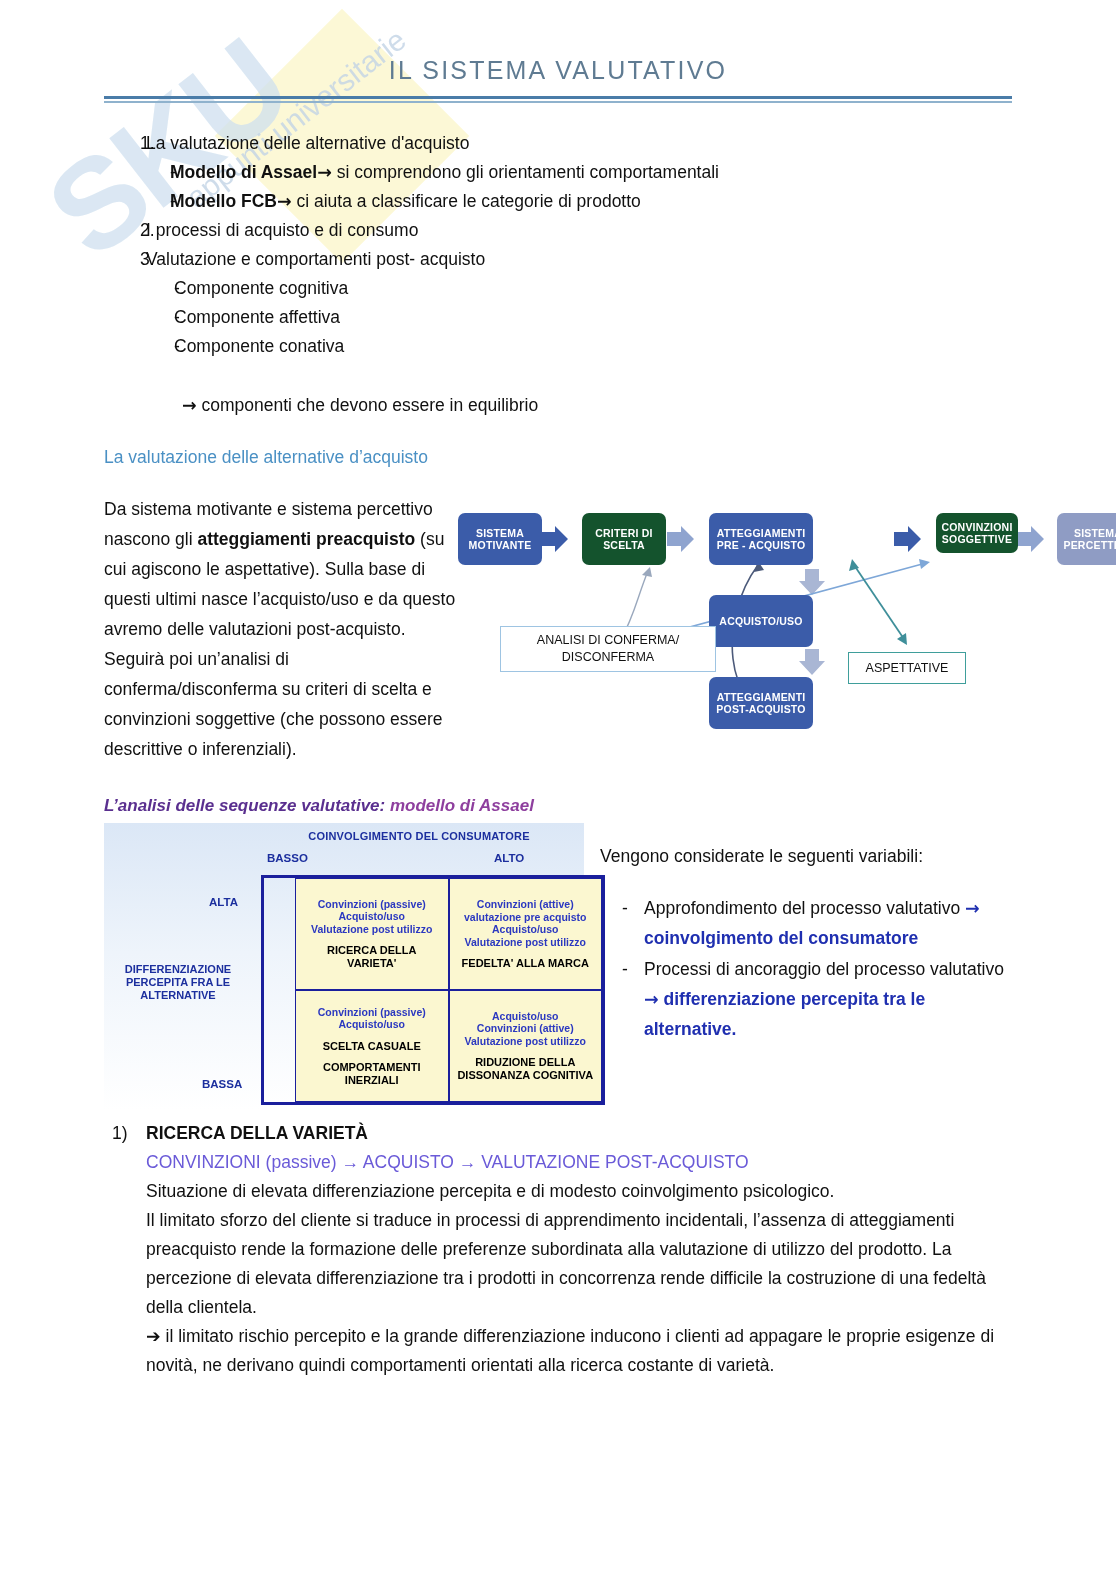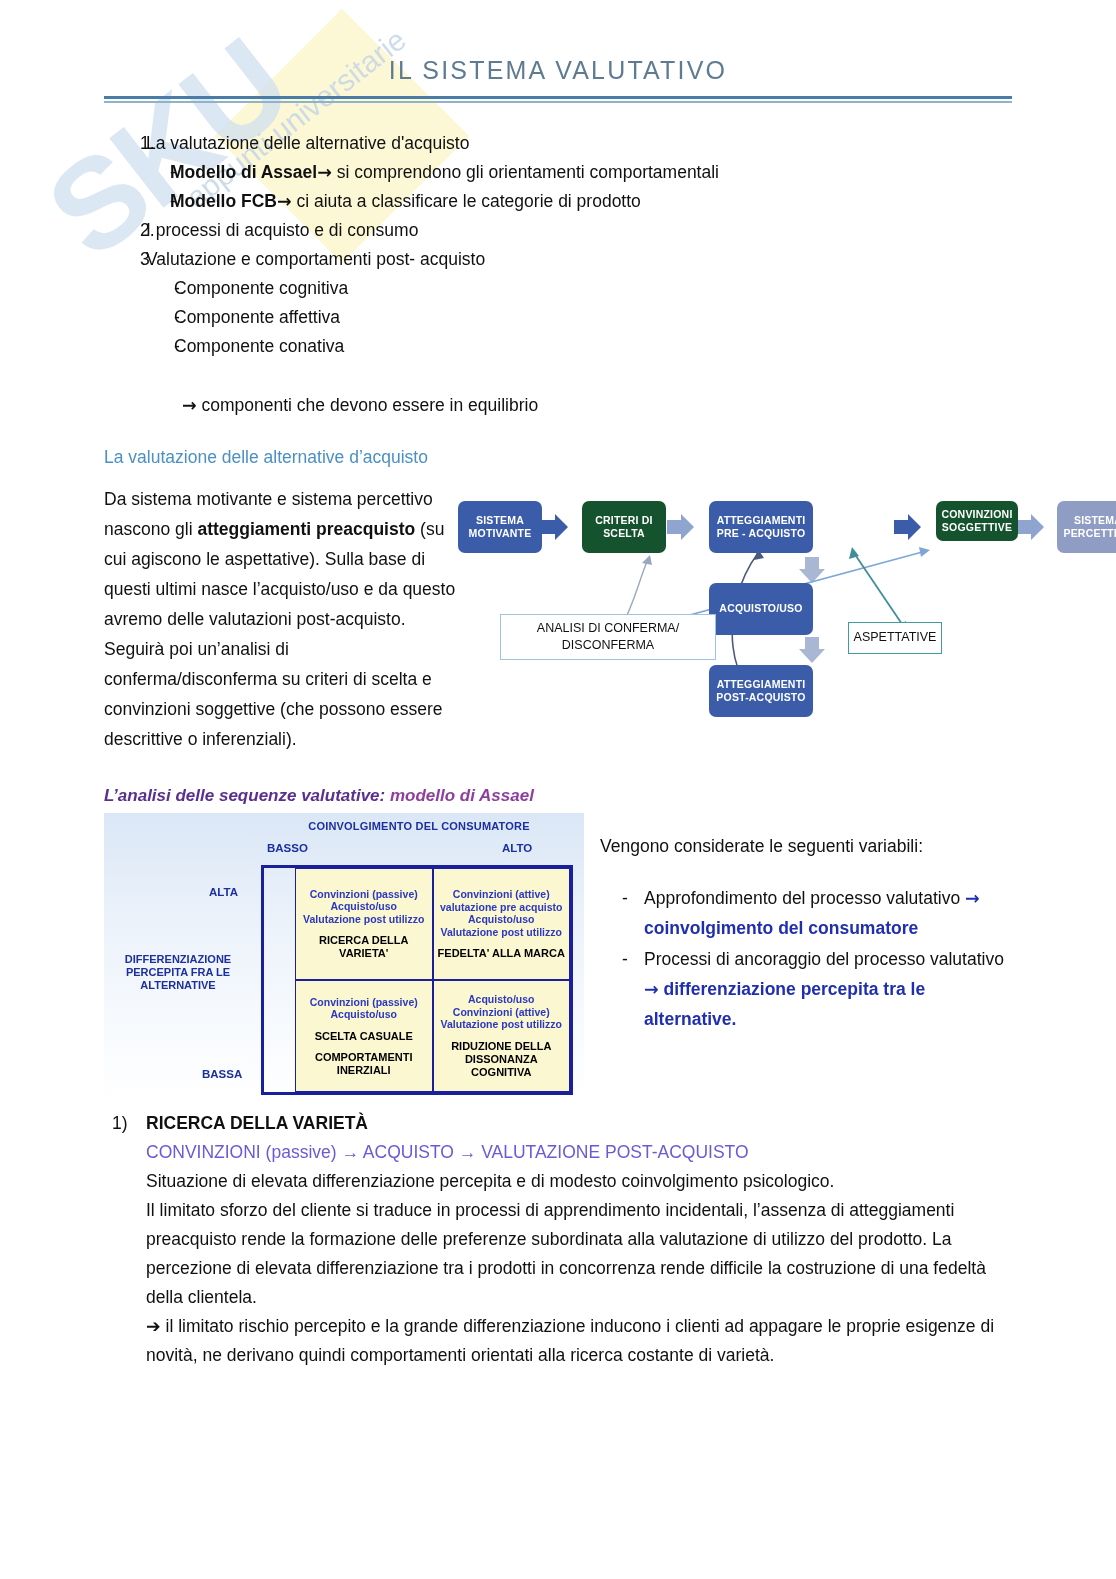--- a/index.html
+++ b/index.html
@@ -53,21 +53,21 @@
   .equil{margin-top:30px;padding-left:78px;font-size:17.5px;}
 
   
   .sec-head{
     color:#4a90c4;font-size:17.5px;margin-top:24px;line-height:26px;
   }
   p.body{font-size:17.5px;line-height:29px;margin:0;}
   p.gap{margin-top:26px;}
 
   
-  .twocol{display:flex;margin-top:14px;align-items:center;}
+  .twocol{display:flex;margin-top:24px;align-items:flex-end;}
   .twocol .left{width:358px;flex:0 0 358px;font-size:17.5px;line-height:30px;}
   .twocol .right{flex:1;position:relative;height:265px;}
 
   
   .flow{position:relative;width:602px;height:262px;margin-left:-6px;}
   .fbox{
     position:absolute;box-sizing:border-box;border-radius:7px;
     display:flex;align-items:center;justify-content:center;text-align:center;
     color:#ffffff;font-weight:bold;font-size:10.5px;line-height:12.5px;
     letter-spacing:.2px;padding:2px;
@@ -92,29 +92,29 @@
   .matrix-row{display:flex;margin-top:7px;align-items:flex-start;}
   .matrix-wrap{
     width:480px;flex:0 0 480px;position:relative;height:288px;
     background:linear-gradient(to bottom,#dbe7f6 0%,#eef4fb 45%,#ffffff 100%);
   }
   .mx-title{
     position:absolute;left:160px;top:7px;width:310px;text-align:center;
     font-size:11px;font-weight:bold;color:#1c2f9e;letter-spacing:.2px;
   }
   .mx-basso{position:absolute;left:163px;top:29px;font-size:11.5px;font-weight:bold;color:#1c2f9e;}
-  .mx-alto{position:absolute;left:398px;top:29px;font-size:11.5px;font-weight:bold;color:#1c2f9e;}
+  .mx-alto{position:absolute;left:390px;top:29px;font-size:11.5px;font-weight:bold;color:#1c2f9e;}
   .mx-alta{position:absolute;left:105px;top:73px;font-size:11.5px;font-weight:bold;color:#1c2f9e;}
   .mx-bassa{position:absolute;left:98px;top:255px;font-size:11.5px;font-weight:bold;color:#1c2f9e;}
   .mx-ylab{
     position:absolute;left:8px;top:140px;width:132px;text-align:center;
     font-size:11px;font-weight:bold;color:#1c2f9e;line-height:13px;
   }
   .mx-grid{
-    position:absolute;left:157px;top:52px;width:312px;height:230px;
+    position:absolute;left:157px;top:52px;width:344px;height:230px;
     border:3px solid #1a1f9c;display:grid;grid-template-columns:1fr 1fr;grid-template-rows:1fr 1fr;
     box-sizing:border-box;
     padding-left:31px;
   }
   .mx-cell{
     background:#fbf7d0;border:1px solid #1a1f9c;box-sizing:border-box;
     display:flex;flex-direction:column;align-items:center;justify-content:center;
     text-align:center;padding:5px 3px;
   }
   .mx-cell .seq{font-size:10.5px;font-weight:bold;color:#2b38c0;line-height:12.5px;}
@@ -261,21 +261,21 @@
         </div>
 
         <div class="fbox c-dark" style="left:253px;top:178px;width:104px;height:52px;">
           <span><span>ATTEGGIAMENTI</span><br><span>POST-ACQUISTO</span></span>
         </div>
 
         <div class="fline b-conferma" style="left:44px;top:127px;width:216px;height:46px;">
           <span><span>ANALISI DI CONFERMA/</span><br><span>DISCONFERMA</span></span>
         </div>
 
-        <div class="fline b-aspett" style="left:392px;top:135px;width:94px;height:32px;">
+        <div class="fline b-aspett" style="left:392px;top:153px;width:118px;height:32px;">
           <span>ASPETTATIVE</span>
         </div>
 
       </div>
     </div>
   </div>
 
   <div class="assael-title"><span>L’analisi delle sequenze valutative: </span><span class="p2">modello di Assael</span></div>
 
   <div class="matrix-row">

